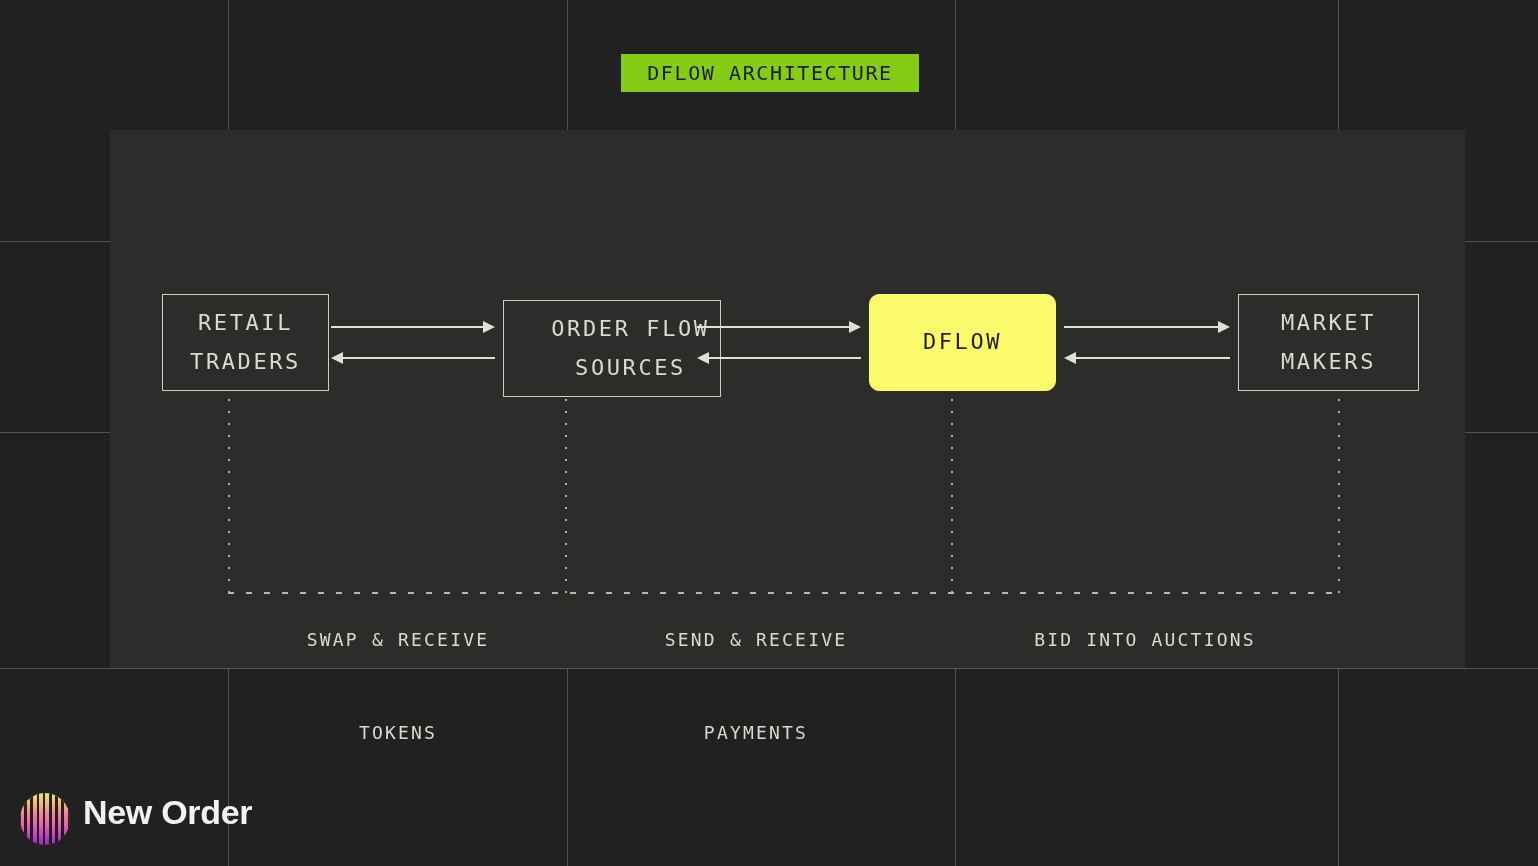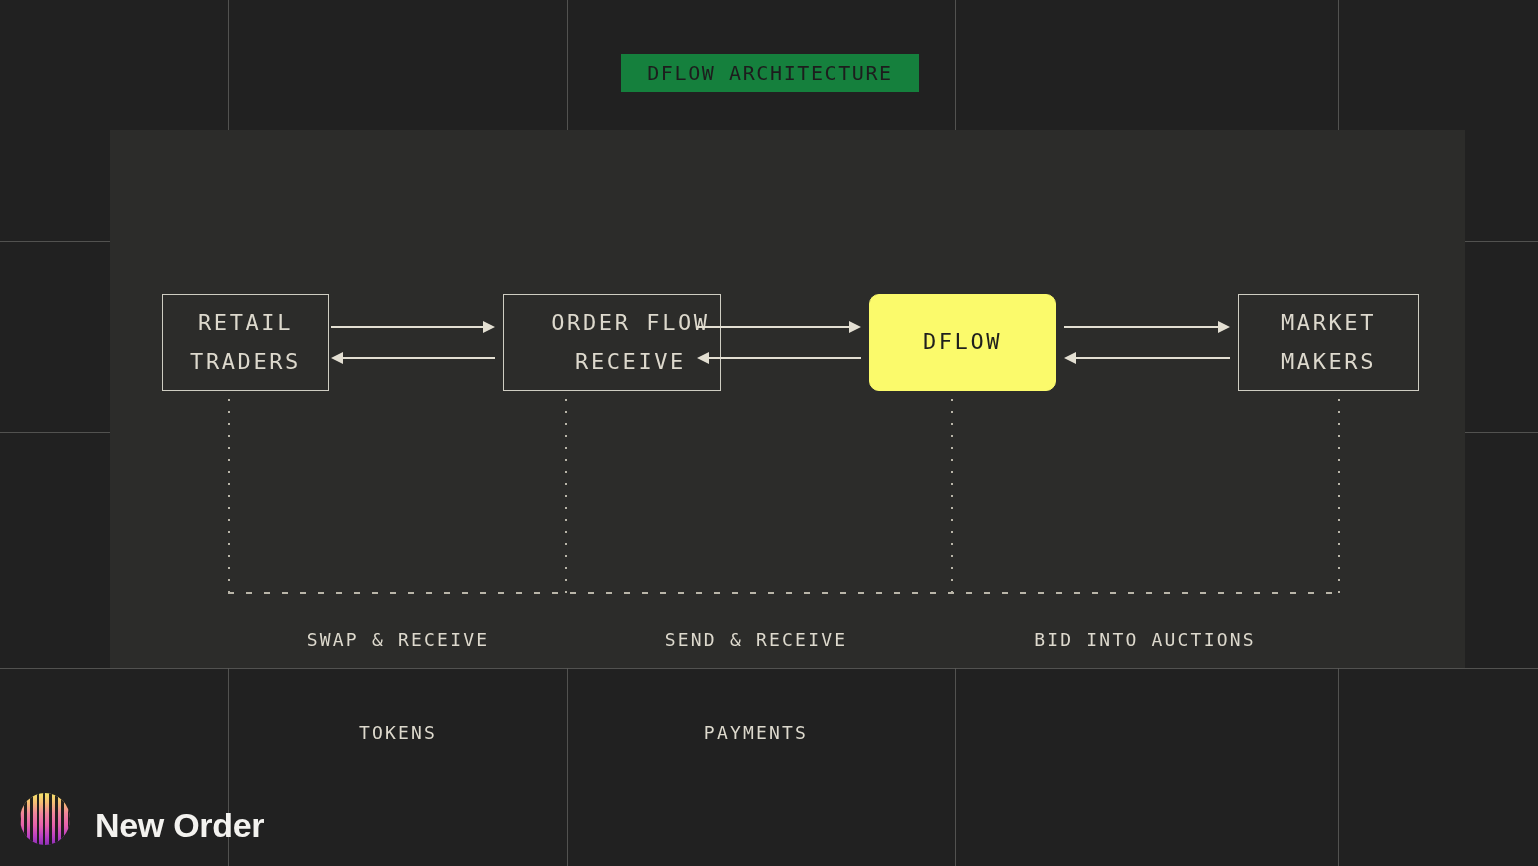--- a/index.html
+++ b/index.html
@@ -45,21 +45,21 @@
     opacity: 0.85;
   }
 
   
   .title-chip {
     position: absolute;
     left: 621px;
     top: 54px;
     width: 298px;
     height: 38px;
-    background: #15803d;
+    background: #84cc16;
     color: #1d1d1d;
     display: flex;
     align-items: center;
     justify-content: center;
     font-size: 20px;
     letter-spacing: 1.6px;
     z-index: 5;
     box-sizing: border-box;
   }
 
@@ -91,21 +91,21 @@
     background: transparent;
   }
   .node.accent {
     background: #fbfa6b;
     border-color: #fbfa6b;
     color: #1f1f1d;
   }
   .node .nline { white-space: pre; }
 
   #node-retail  { left: 162px; top: 294px; width: 167px; height: 97px; }
-  #node-ofs     { left: 503px; top: 294px; width: 218px; height: 97px; padding-left: 37px; }
+  #node-ofs     { left: 503px; top: 300px; width: 218px; height: 97px; padding-left: 37px; }
   #node-dflow   { left: 869px; top: 294px; width: 187px; height: 97px; border-radius: 10px; }
   #node-mm      { left: 1238px; top: 294px; width: 181px; height: 97px; }
 
   
   .arrow {
     position: absolute;
     height: 14px;
     z-index: 6;
   }
   .arrow .shaft {
@@ -179,22 +179,22 @@
   #cap-1 { left: 238px; top: 562px; width: 320px; }
   #cap-2 { left: 596px; top: 562px; width: 320px; }
   #cap-3 { left: 985px; top: 562px; width: 320px; }
 
   
   .brand {
     position: absolute;
     left: 20px;
     top: 793px;
     display: flex;
-    align-items: flex-end;
-    gap: 25px;
+    align-items: flex-start;
+    gap: 13px;
     z-index: 8;
   }
   .brand-mark {
     position: relative;
     width: 50px;
     height: 52px;
     border-radius: 50%;
     overflow: hidden;
     background: linear-gradient(
       to bottom,
@@ -249,21 +249,21 @@
   <div class="rail-v" id="rail-v-4"></div>
   <div class="rail-h"></div>
 
   <div class="node" id="node-retail">
     <span class="nline">RETAIL</span>
     <span class="nline">TRADERS</span>
   </div>
 
   <div class="node" id="node-ofs">
     <span class="nline">ORDER FLOW</span>
-    <span class="nline">RECEIVE</span>
+    <span class="nline">SOURCES</span>
   </div>
 
   <div class="node accent" id="node-dflow">
     <span class="nline">DFLOW</span>
   </div>
 
   <div class="node" id="node-mm">
     <span class="nline">MARKET</span>
     <span class="nline">MAKERS</span>
   </div>

